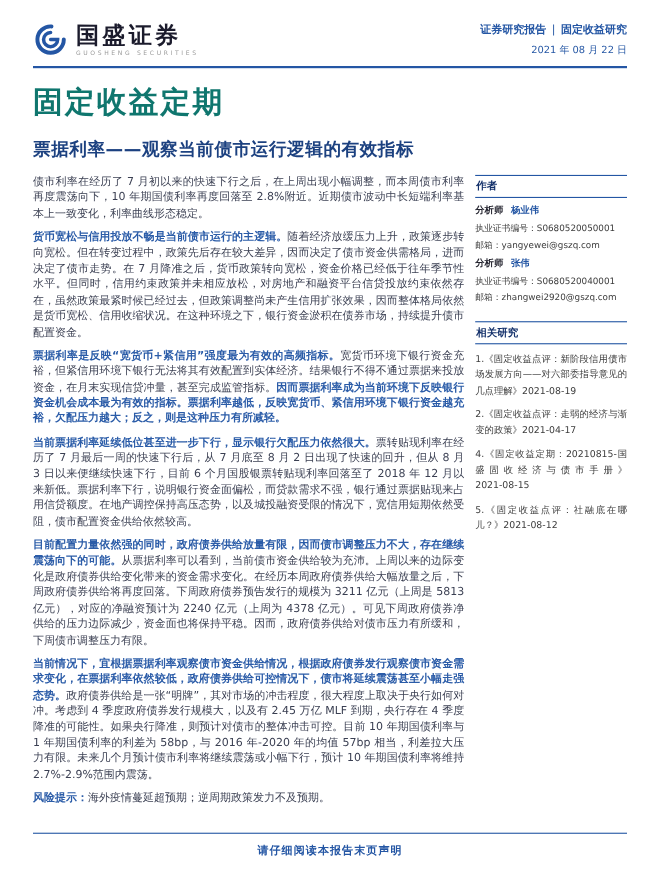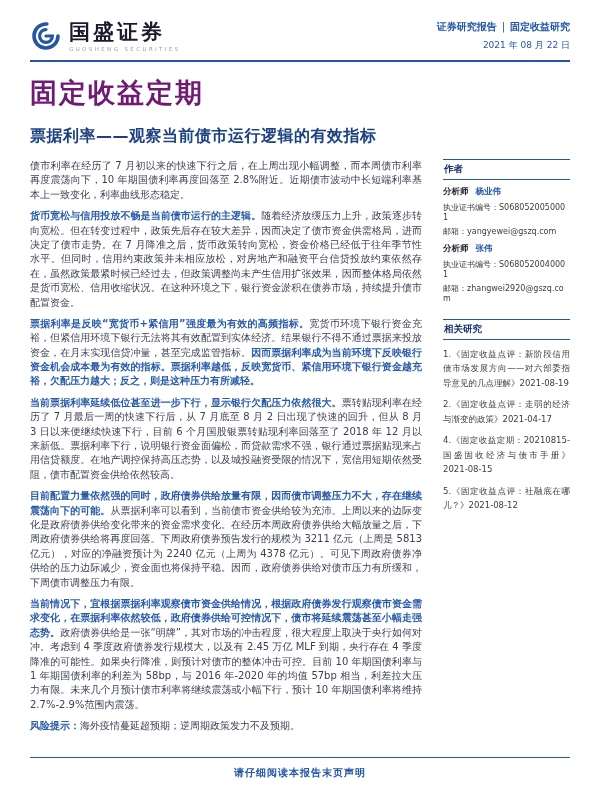--- a/index.html
+++ b/index.html
@@ -15,26 +15,26 @@
   .logo-cn{font-size:21px;font-weight:bold;color:#1b1b2c;letter-spacing:3px;
            font-family:"DejaVu Serif","Liberation Serif",serif;line-height:1.1;}
   .logo-en{font-size:5.5px;color:#9a9a9a;letter-spacing:2.4px;margin-top:2px;}
   .hdr-right{text-align:right;margin-top:0;}
   .hdr-type{font-size:10px;font-weight:bold;color:#2456a4;}
   .hdr-type .divider{margin:0 5px;color:#2456a4;font-weight:normal;}
   .hdr-date{font-size:9px;font-weight:normal;color:#2456a4;margin-top:5px;}
   .hdr-rule{height:2px;background:#2456a4;margin-top:8px;}
 
   
-  .title{margin:13px 0 0;font-size:27px;font-weight:bold;color:#701a75;
+  .title{margin:13px 0 0;font-size:27px;font-weight:bold;color:#0f766e;
          letter-spacing:2px;font-family:Liberation Sans, sans-serif;}
   .subtitle{margin:15px 0 0;font-size:16px;font-weight:bold;color:#1c4180;letter-spacing:0.5px;}
 
   
-  .columns{display:flex;gap:21px;margin-top:12px;align-items:flex-start;justify-content:flex-end;}
+  .columns{display:flex;gap:10px;margin-top:12px;align-items:flex-start;justify-content:flex-end;}
   .report-body{width:392px;flex:none;}
   .report-body p{font-size:10px;line-height:1.44;color:#3a3f52;text-align:justify;
                  margin:0 0 7px;}
   .lead{color:#2b5ca8;font-weight:bold;}
 
   
   .sidebar{flex:1;min-width:0;font-size:8.5px;color:#3c3c3c;}
   .side-hd{font-weight:bold;color:#13306a;font-size:9.5px;
            border-top:1.5px solid #2456a4;border-bottom:1.5px solid #2456a4;
            padding:3px 1px;}

